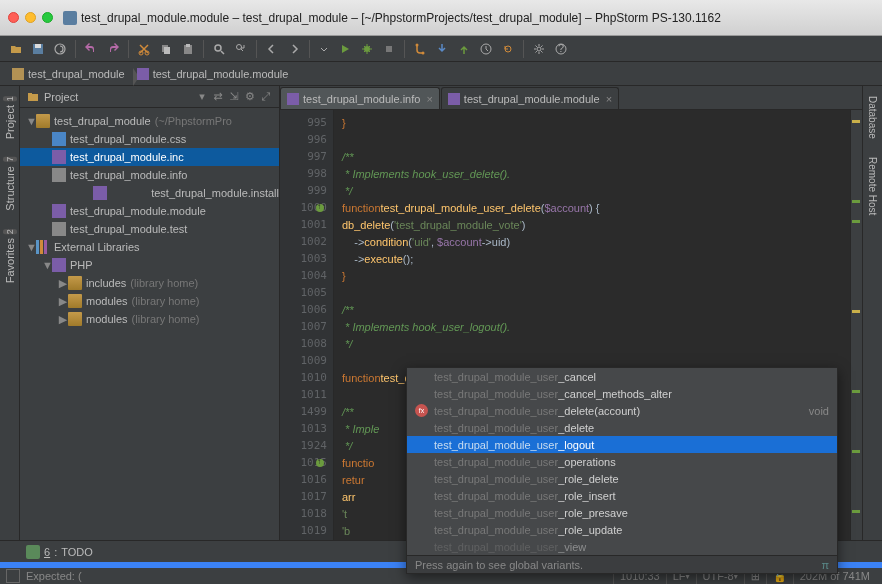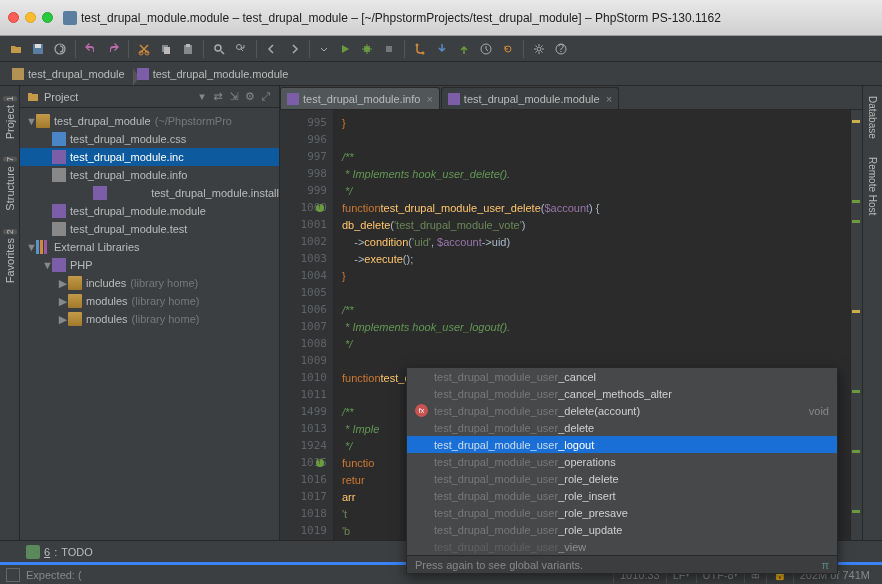--- a/index.html
+++ b/index.html
@@ -98,21 +98,21 @@
 .comp-row.sel .pre{color:#c8dcf0;}
 .comp-row .suf{color:#d0d0d0;}
 .comp-row.sel .suf{color:#fff;}
 .comp-row .ret{margin-left:auto;color:#888;}
 .ci-fx{background:#c75450;}
 .comp-hint{height:18px;background:#3b3d3f;border-top:1px solid #282828;display:flex;align-items:center;padding:0 8px;color:#888;font-size:10px;}
 .comp-hint .pi{margin-left:auto;color:#5a8a8a;}
 
 
 .bottombar{height:22px;background:#3c3f41;border-top:1px solid #282828;display:flex;align-items:center;padding:0 6px;}
-.statusbar{height:22px;background:#3c3f41;border-top:3px solid #3b82f6;display:flex;align-items:center;padding:0 6px;color:#888;font-size:10px;position:absolute;bottom:0;left:0;right:0;}
+.statusbar{height:22px;background:#3c3f41;border-top:6px solid #3b82f6;display:flex;align-items:center;padding:0 6px;color:#888;font-size:10px;position:absolute;bottom:0;left:0;right:0;}
 .statusbar .sp{flex:1;}
 .statusbar .cell{padding:0 6px;border-left:1px solid #555;height:16px;display:flex;align-items:center;}
 .todo-btn{display:flex;align-items:center;gap:4px;color:#bbb;cursor:pointer;}
 .todo-btn .ti{width:14px;height:14px;background:#5a8a5a;border-radius:2px;}
 
 svg{display:block;}
 </style>
 </head>
 <body>
 

